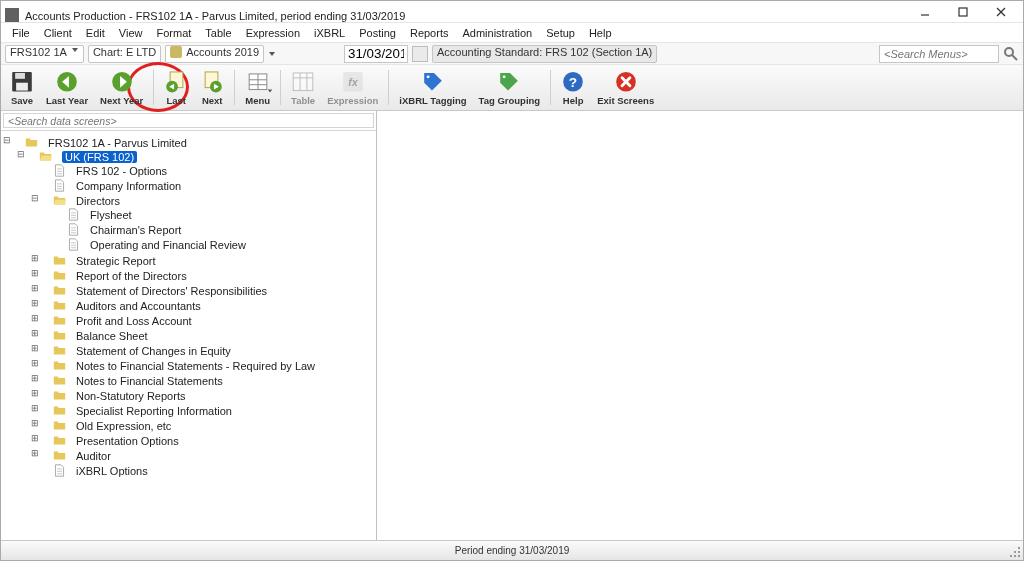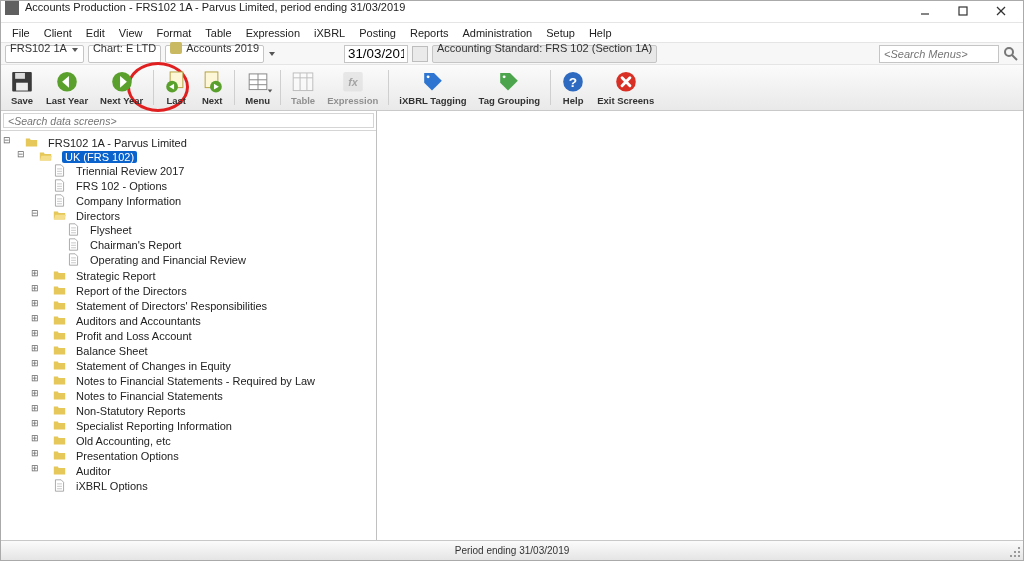--- a/index.html
+++ b/index.html
@@ -1,33 +1,33 @@
 <!DOCTYPE html>
 <html><head>
   <meta charset="utf-8">
   <style>
     * { margin:0; padding:0; box-sizing:border-box; font-family:"Segoe UI",Tahoma,sans-serif; }
     html,body { width:1024px; height:561px; overflow:hidden; background:#fff; }
     .window { width:100%; height:100%; display:flex; flex-direction:column; border:1px solid #aaa; }
 
     
-    .titlebar { height:22px; background:#fff; display:flex; align-items:flex-start; padding:0 4px; border-bottom:1px solid #e5e5e5; font-size:11px; }
+    .titlebar { height:22px; background:#fff; display:flex; align-items:flex-end; padding:0 4px; border-bottom:1px solid #e5e5e5; font-size:11px; }
     .titlebar .icon-sq { width:14px; height:14px; background:#606060; margin-right:6px; }
     .titlebar .title { flex:1; color:#222; }
     .wc { display:flex; gap:2px; }
     .wc button { width:36px; height:20px; border:none; background:transparent; font-size:10px; cursor:pointer; line-height:1; }
     .wc .svg { width:10px; height:10px; display:block; margin:auto; }
 
     
     .menubar { height:20px; background:#fff; display:flex; align-items:center; padding:0 4px; font-size:11px; color:#222; border-bottom:1px solid #e5e5e5; }
     .menubar span { padding:2px 7px; cursor:default; }
 
     
     .ctx { height:22px; background:#f7f7f7; display:flex; align-items:center; padding:0 4px; gap:4px; font-size:11px; border-bottom:1px solid #e5e5e5; }
-    .ctx .chip { display:flex; align-items:flex-end; background:#fff; border:1px solid #c5c5c5; height:18px; padding:8px 4px; border-radius:2px; gap:4px; color:#333; }
+    .ctx .chip { display:flex; align-items:flex-start; background:#fff; border:1px solid #c5c5c5; height:18px; padding:0 4px; border-radius:2px; gap:4px; color:#333; }
     .ctx .chip.gray { background:#e8e8e8; }
     .ctx .ci { width:12px; height:12px; background:#c9b963; border-radius:2px; }
     .ctx .dd { width:8px; height:8px; }
     .ctx .date { width:64px; border:1px solid #c5c5c5; height:18px; padding:0 3px; background:#fff; }
     .ctx .cald { width:16px; height:16px; background:#eaeaea; border:1px solid #bdbdbd; }
     .ctx .srch { margin-left:auto; width:120px; height:18px; border:1px solid #c5c5c5; padding:0 4px; font-size:11px; font-style:italic; color:#888; background:#fff; }
     .ctx .mag { width:16px; height:16px; }
 
     
     .ribbon { height:46px; background:linear-gradient(#fbfbfb,#e9e9e9); display:flex; align-items:stretch; padding:2px 4px; gap:2px; border-bottom:1px solid #c9c9c9; position:relative; }
@@ -323,29 +323,20 @@
               <ul>
                 <li>
                   <div class="node">
                     <span class="exp minus"></span>
                     <svg class="tic">
                       <use href="#folder-o"></use>
                     </svg>
                     <span class="sel">UK (FRS 102)</span>
                   </div>
                   <ul>
-                    <li>
-                      <div class="node">
-                        <span class="exp "></span>
-                        <svg class="tic">
-                          <use href="#doc"></use>
-                        </svg>
-                        <span>Triennial Review 2017</span>
-                      </div>
-                    </li>
                     <li>
                       <div class="node">
                         <span class="exp "></span>
                         <svg class="tic">
                           <use href="#doc"></use>
                         </svg>
                         <span>FRS 102 - Options</span>
                       </div>
                     </li>
                     <li>
@@ -493,21 +484,21 @@
                         </svg>
                         <span>Specialist Reporting Information</span>
                       </div>
                     </li>
                     <li>
                       <div class="node">
                         <span class="exp plus"></span>
                         <svg class="tic">
                           <use href="#folder"></use>
                         </svg>
-                        <span>Old Accounting, etc</span>
+                        <span>Old Expression, etc</span>
                       </div>
                     </li>
                     <li>
                       <div class="node">
                         <span class="exp plus"></span>
                         <svg class="tic">
                           <use href="#folder"></use>
                         </svg>
                         <span>Presentation Options</span>
                       </div>

